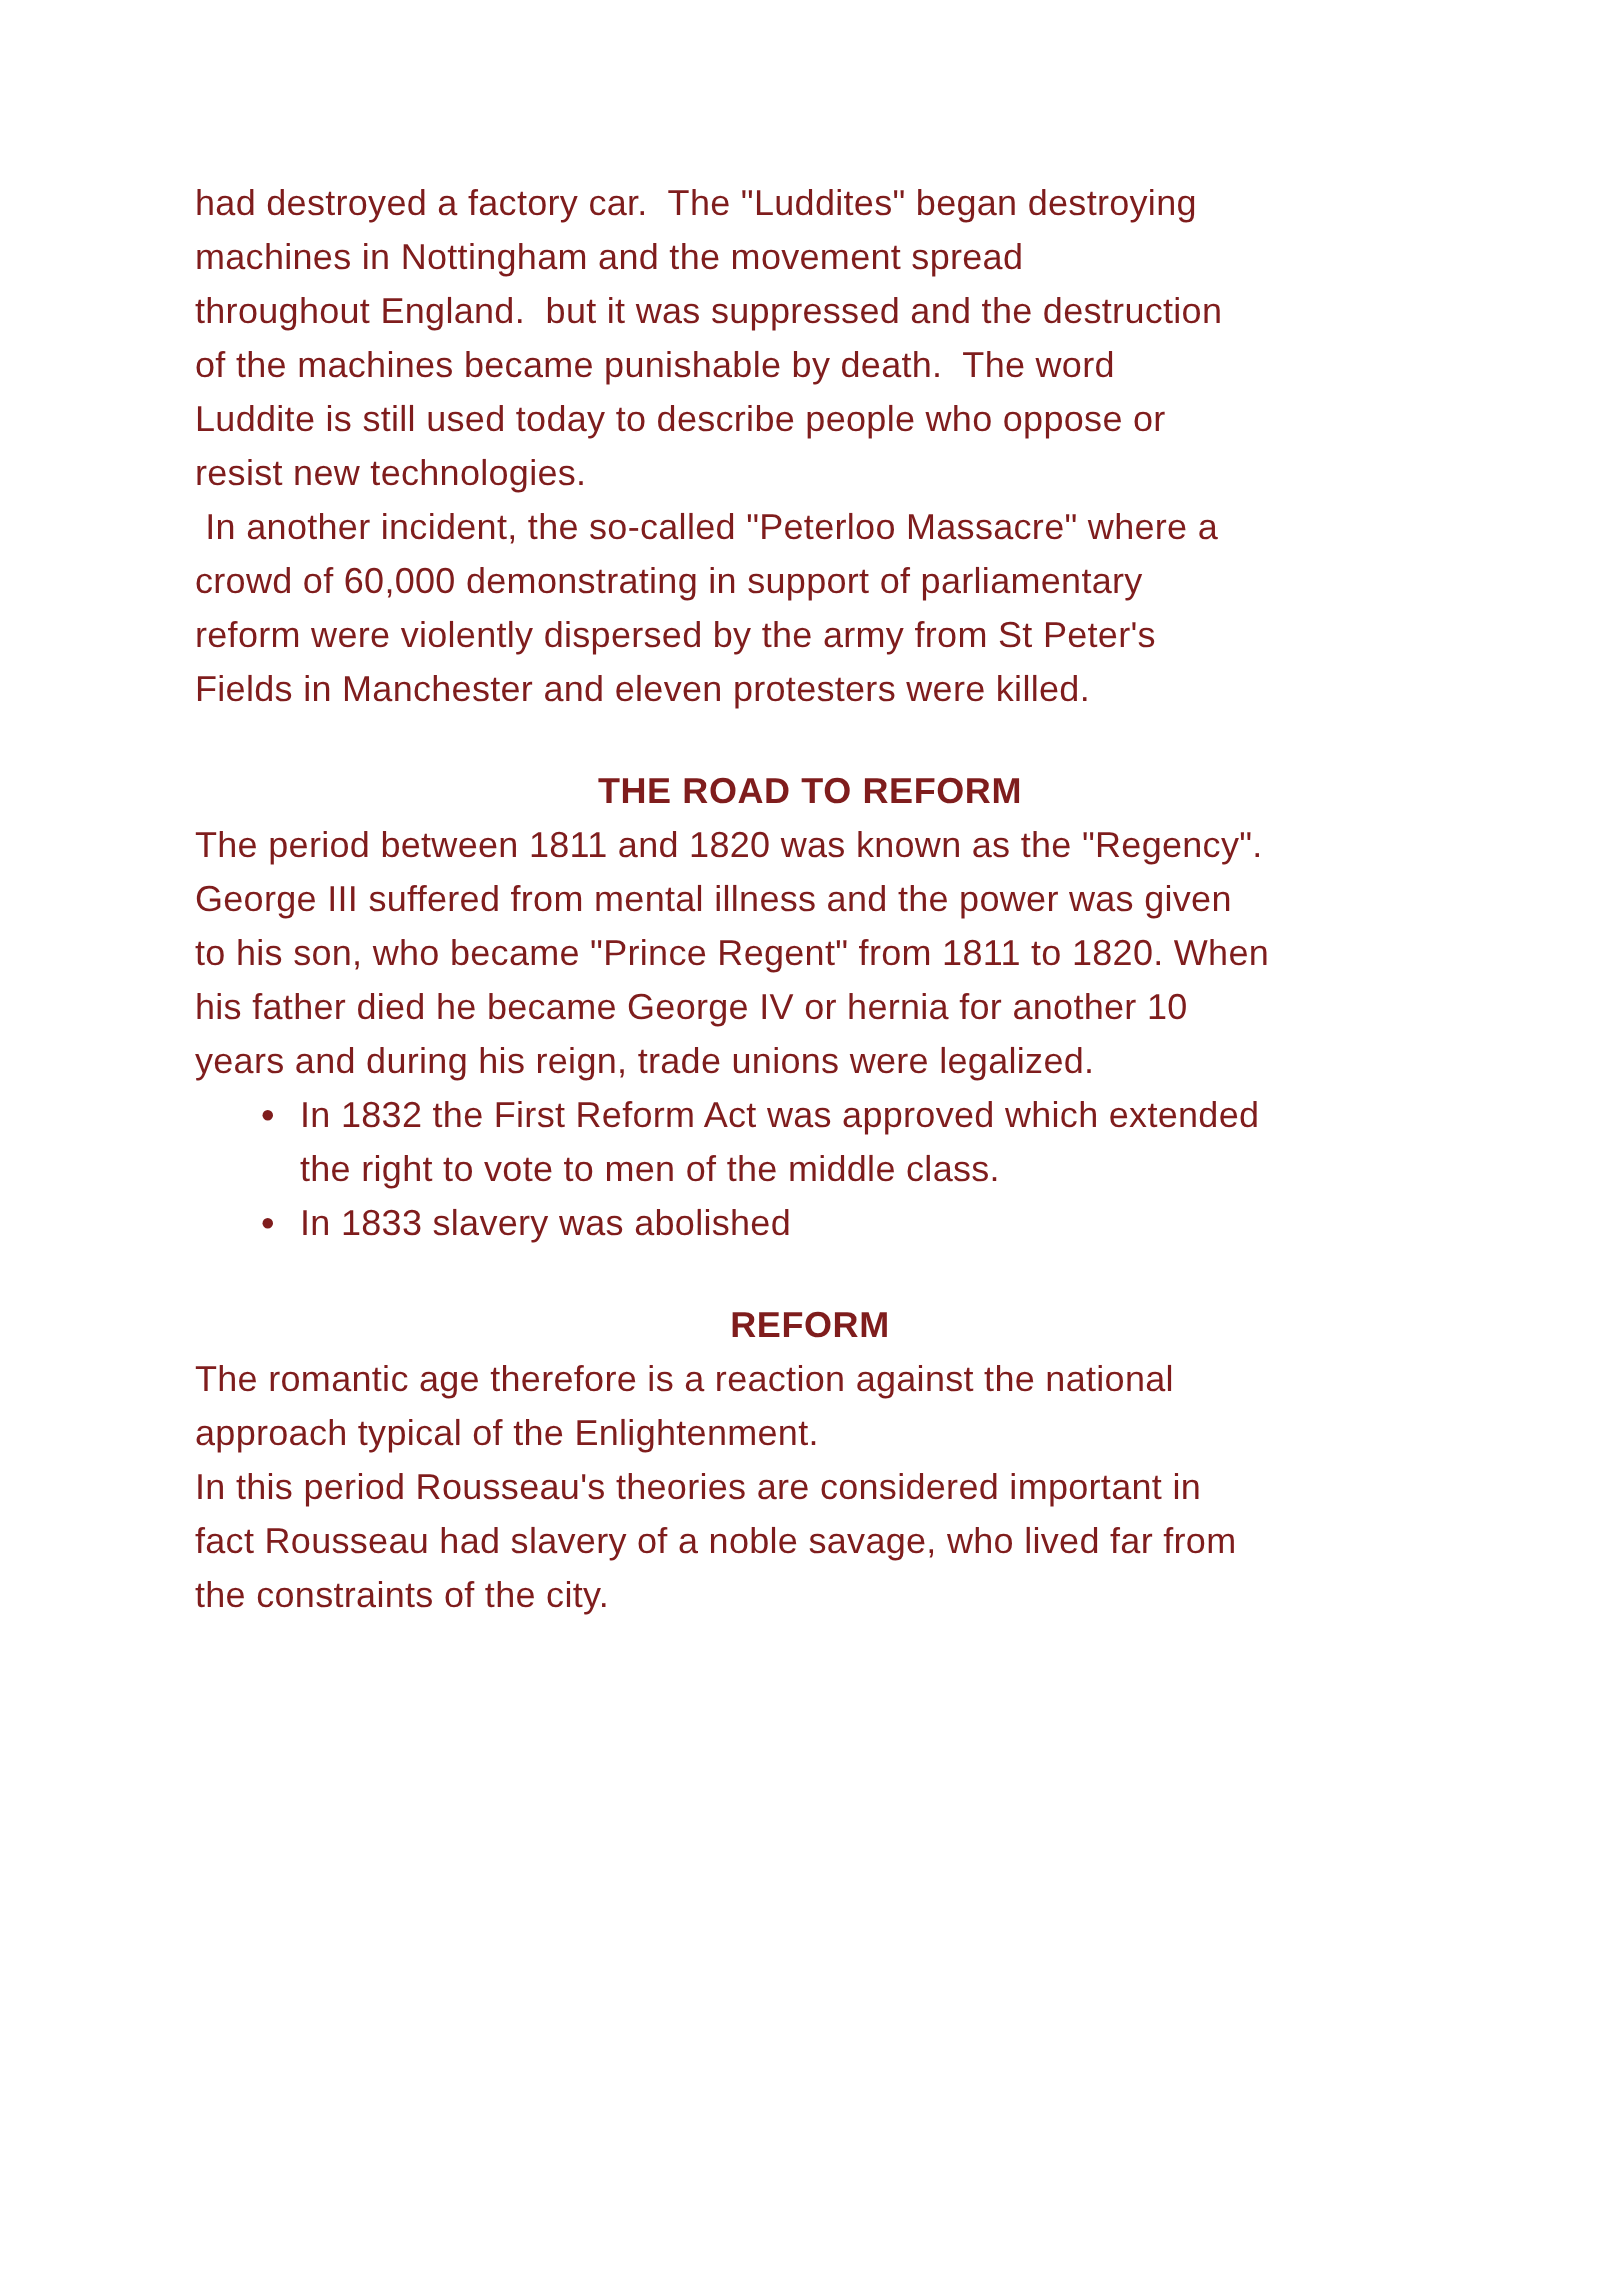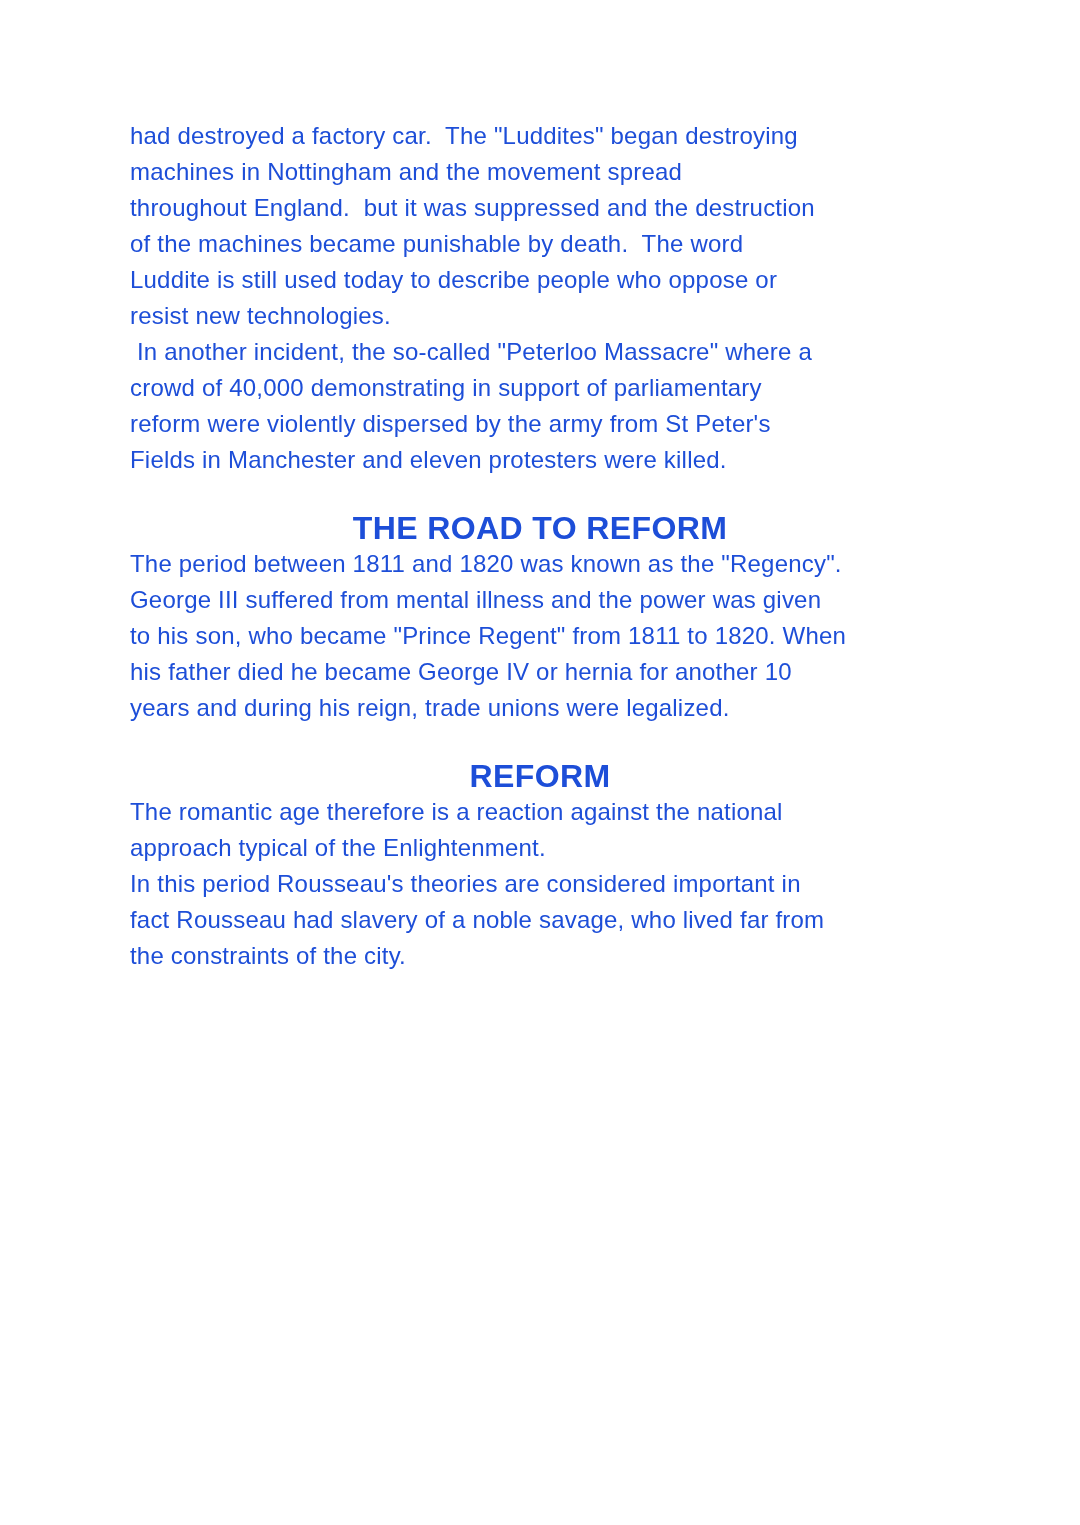--- a/index.html
+++ b/index.html
@@ -10,30 +10,30 @@
   .page {
     width: 1080px;
     height: 1525px;
     box-sizing: border-box;
     background: #ffffff;
     padding: 118px 130px 40px 130px;
     font-family: "Liberation Sans", "DejaVu Sans", sans-serif;
     font-size: 24px;
     line-height: 36px;
     letter-spacing: 0.2px;
-    color: #1d4ed8;
+    color: #7f1d1d;
     overflow: hidden;
   }
   .para {
     margin: 0;
     white-space: pre-wrap;
   }
   .section-heading {
     margin: 32px 0 0 0;
-    font-size: 32px;
+    font-size: 24px;
     line-height: 36px;
     font-weight: bold;
     text-align: center;
     letter-spacing: 0.4px;
   }
   ul.bullet-list {
     margin: 0;
     padding-left: 66px;
   }
   ul.bullet-list li {
@@ -48,32 +48,37 @@
 <div class="page">
 
   <p class="para">had destroyed a factory car.  The "Luddites" began destroying
 machines in Nottingham and the movement spread
 throughout England.  but it was suppressed and the destruction
 of the machines became punishable by death.  The word
 Luddite is still used today to describe people who oppose or
 resist new technologies.</p>
 
   <p class="para"> In another incident, the so-called "Peterloo Massacre" where a
-crowd of 40,000 demonstrating in support of parliamentary
+crowd of 60,000 demonstrating in support of parliamentary
 reform were violently dispersed by the army from St Peter's
 Fields in Manchester and eleven protesters were killed.</p>
 
   <h2 class="section-heading">THE ROAD TO REFORM</h2>
 
   <p class="para">The period between 1811 and 1820 was known as the "Regency".
 George III suffered from mental illness and the power was given
 to his son, who became "Prince Regent" from 1811 to 1820. When
 his father died he became George IV or hernia for another 10
 years and during his reign, trade unions were legalized.</p>
 
+  <ul class="bullet-list">
+    <li>In 1832 the First Reform Act was approved which extended
+the right to vote to men of the middle class.</li>
+    <li>In 1833 slavery was abolished</li>
+  </ul>
 
   <h2 class="section-heading">REFORM</h2>
 
   <p class="para">The romantic age therefore is a reaction against the national
 approach typical of the Enlightenment.</p>
 
 
   <p class="para">In this period Rousseau's theories are considered important in
 fact Rousseau had slavery of a noble savage, who lived far from
 the constraints of the city.</p>

